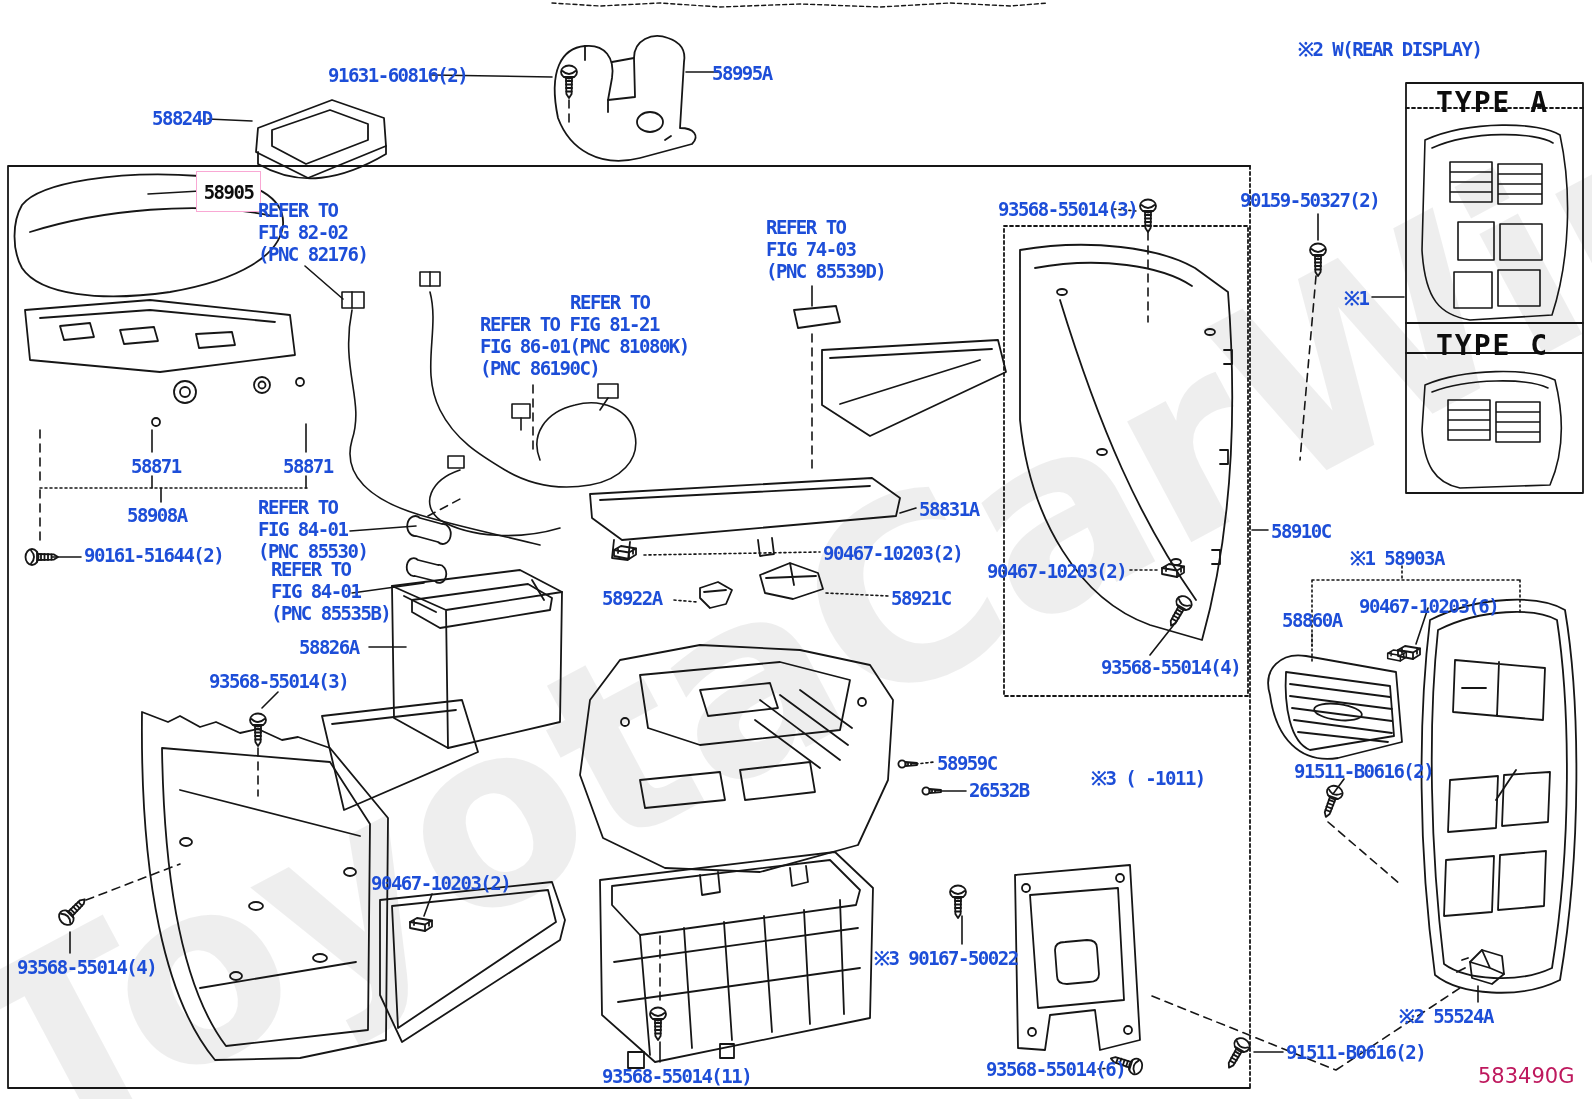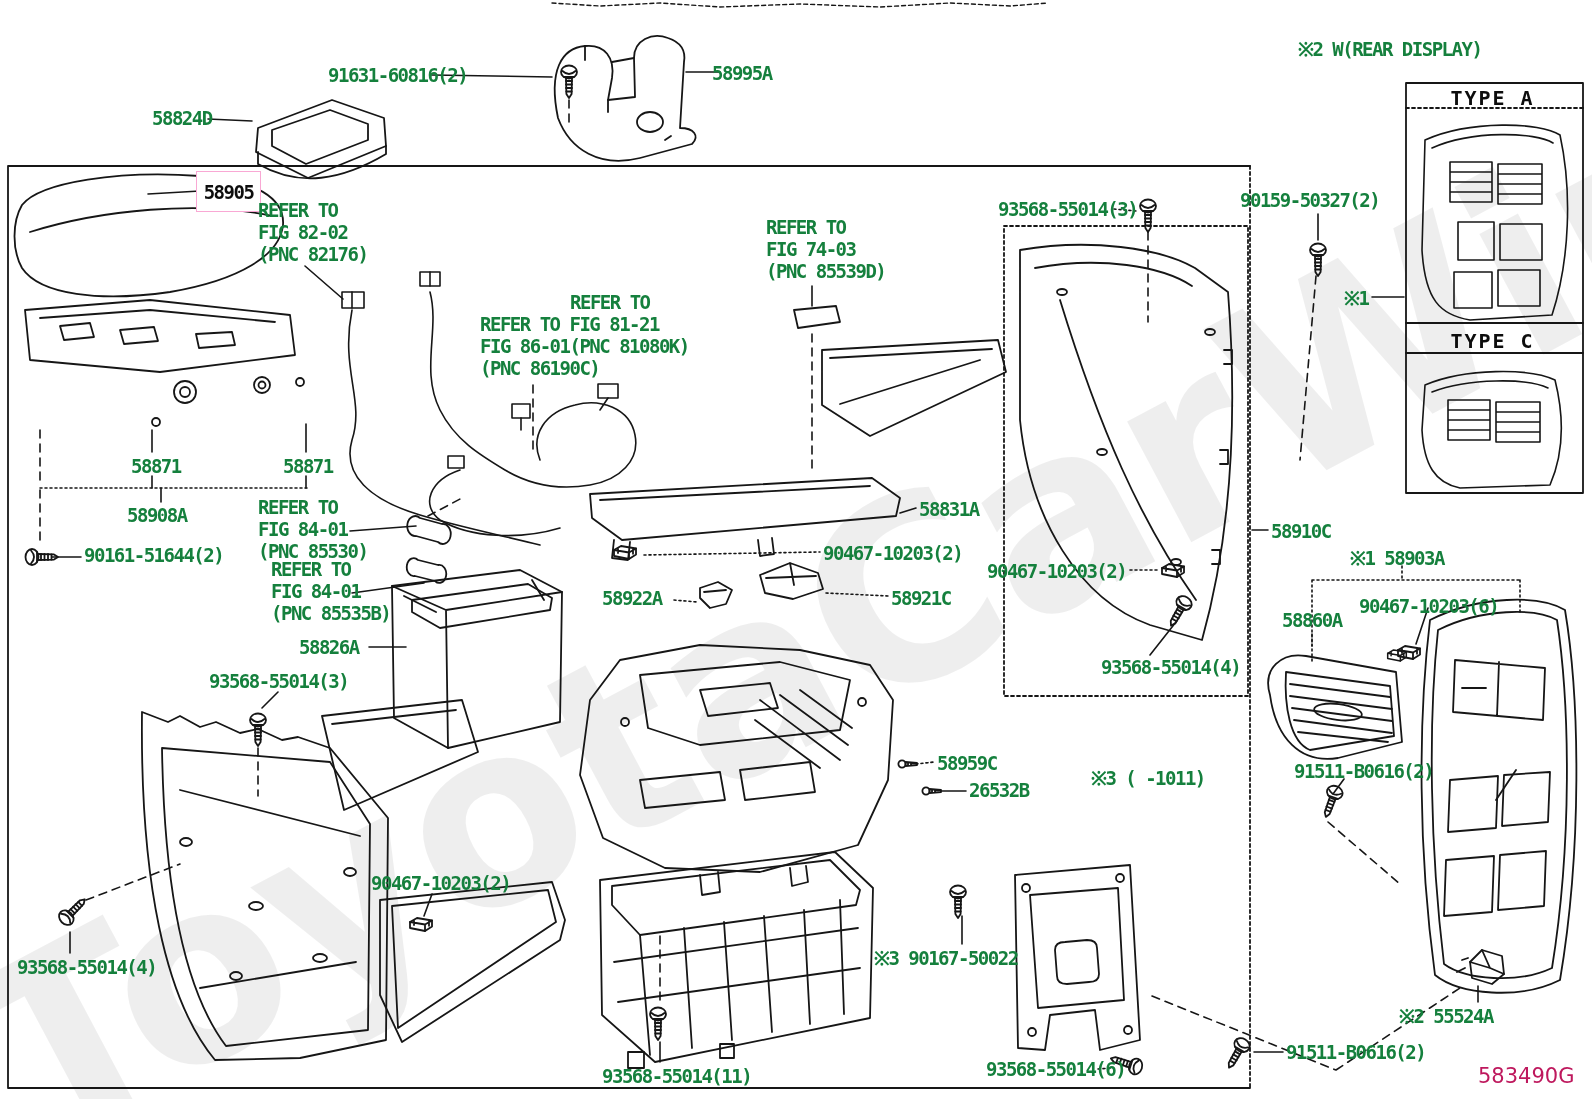--- a/index.html
+++ b/index.html
@@ -3,22 +3,22 @@
 <meta charset="utf-8">
 <style>
   html,body{margin:0;padding:0;background:#fff;}
   .stage{position:relative;width:1592px;height:1099px;background:#fff;overflow:hidden;
          font-family:"DejaVu Sans Mono","Liberation Mono",monospace;}
   .wm{position:absolute;left:-70px;top:950px;width:2600px;font-size:250px;font-weight:bold;
       color:rgba(0,0,0,0.065);transform:rotate(-28deg);transform-origin:0 0;white-space:nowrap;
       pointer-events:none;font-family:"DejaVu Sans","Liberation Sans",sans-serif;}
   .art{position:absolute;left:0;top:0;}
   .lbl{position:absolute;font-weight:bold;font-size:19px;line-height:22px;letter-spacing:-1.5px;
-       color:#15803d;white-space:pre-line;}
-  .band{position:absolute;width:173px;text-align:center;font-weight:bold;font-size:20px;
+       color:#1d4ed8;white-space:pre-line;}
+  .band{position:absolute;width:173px;text-align:center;font-weight:bold;font-size:28px;
         letter-spacing:2px;color:#0d0d0d;}
   .hbox{position:absolute;left:196px;top:171px;width:63px;height:39px;border:1px solid #f9a8d4;
         display:flex;align-items:center;justify-content:center;background:#fff;}
   .hbox .num{font-weight:bold;font-size:19px;letter-spacing:-1.5px;color:#0d0d0d;}
   .code{position:absolute;font-weight:normal;font-size:21px;letter-spacing:0;color:#be185d;
         font-family:"DejaVu Sans","Liberation Sans",sans-serif;}
 </style>
 </head>
 <body>
 

